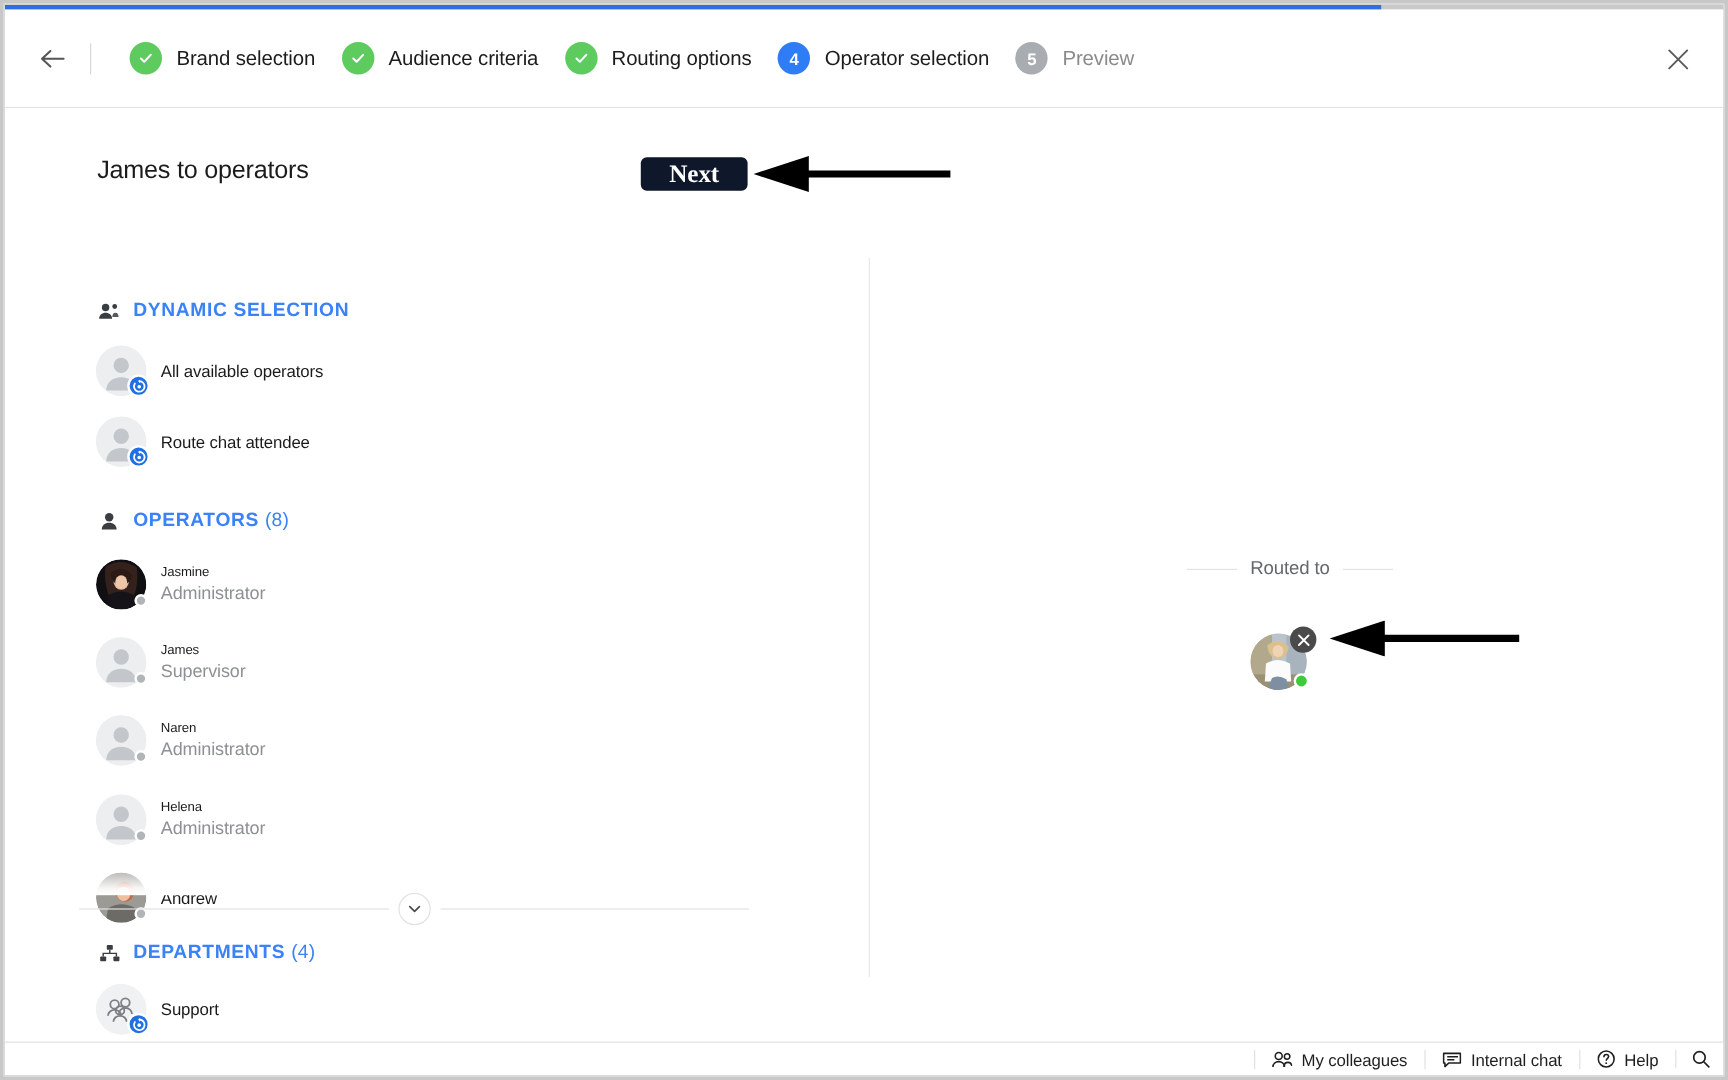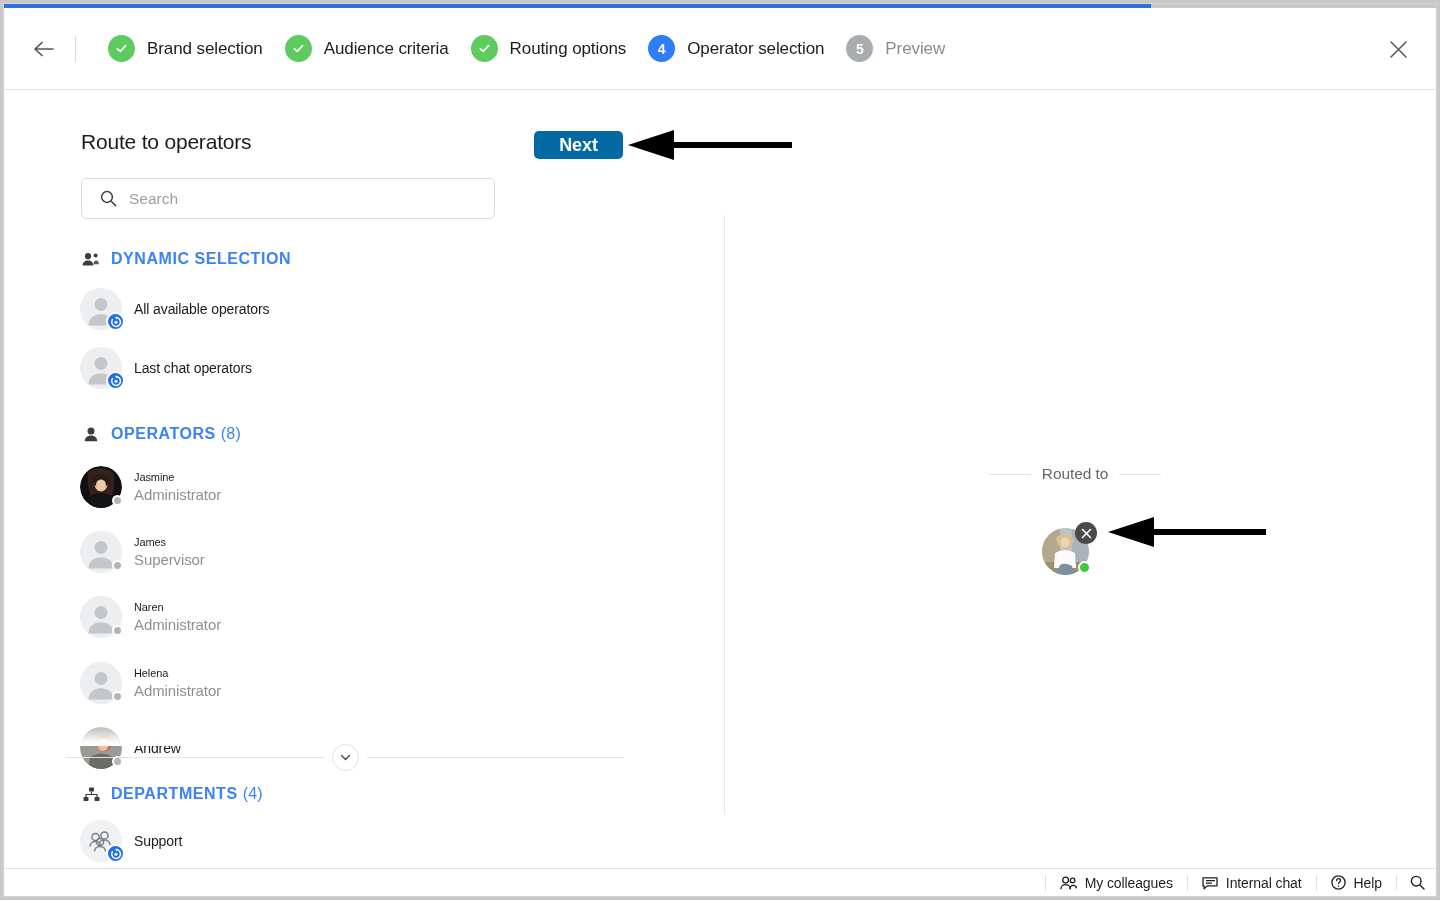--- a/index.html
+++ b/index.html
@@ -189,25 +189,25 @@
   .online-dot {
     position: absolute; right: -2px; bottom: 1px;
     width: 13px; height: 13px; border-radius: 50%;
     background: #3ec93e; border: 2px solid #fff;
   }
 
   
   .next-btn {
     position: absolute; left: 530px; top: 127px;
     width: 89px; height: 28px; border-radius: 5px;
-    background: #0369a1; border: 0;
-    color: #fff; font-size: 18px; font-weight: 700;
+    background: #0f172a; border: 0;
+    color: #fff; font-size: 21px; font-weight: 700;
     letter-spacing: -0.1px;
     cursor: pointer;
-    font-family: Liberation Sans, sans-serif;
+    font-family: Liberation Serif, serif;
   }
 
   
   .anno { position: absolute; pointer-events: none; }
 
   
   .bottom-bar {
     position: absolute; left: 0; bottom: 0;
     width: 1434px; height: 28px;
     border-top: 1px solid #e2e2e2;
@@ -273,29 +273,22 @@
           <div class="step-label">Preview</div>
         </div>
       </div>
     <div class="close-btn">
       <svg width="19" height="19" viewBox="0 0 19 19">
         <path d="M2 2L17 17M17 2L2 17" stroke="#5a5a5a" stroke-width="1.6" stroke-linecap="round"></path>
       </svg>
     </div>
   </div>
 
-  <div class="panel-title">Route to operators</div>
-
-  <div class="search-box">
-    <svg width="17" height="17" viewBox="0 0 17 17" fill="none">
-      <circle cx="7" cy="7" r="5.4" stroke="#3c3f42" stroke-width="1.5"></circle>
-      <path d="M11.2 11.2L15.6 15.6" stroke="#3c3f42" stroke-width="1.5" stroke-linecap="round"></path>
-    </svg>
-    <input class="search-input" type="text" placeholder="Search" style="">
-  </div>
+  <div class="panel-title">James to operators</div>
+
 
   <div id="list-root">
       <div class="group-hdr" style="top: 246px;">
         <span class="g-icon">
           <svg width="18" height="15" viewBox="0 0 18 15">
             <circle cx="6" cy="4.2" r="3.1" fill="#3a3d41"></circle>
             <path d="M0.6 13.6c0-3.1 2.4-5 5.4-5s5.4 1.9 5.4 5Z" fill="#3a3d41"></path>
             <circle cx="13.6" cy="3.4" r="2" fill="#3a3d41"></circle>
             <path d="M11.6 12.2c0-2.3 1-3.6 2.6-3.6s2.6 1.3 2.6 3.6Z" fill="#3a3d41" opacity="0.85"></path>
           </svg>
@@ -327,21 +320,21 @@
               <path d="M8.5 37.5c0-7 5.6-11.2 12.5-11.2S33.5 30.5 33.5 37.5Z" fill="#c3c6ca"></path>
             </svg></span>
           <span class="badge-blue">
             <svg width="12" height="12" viewBox="0 0 12 12">
               <path d="M6 1.6A4.4 4.4 0 1 1 2.4 3.6" stroke="#fff" stroke-width="1.5" fill="none" stroke-linecap="round"></path>
               <path d="M6 0.4L7.5 2 6 3.4Z" fill="#fff"></path>
               <circle cx="6" cy="6.3" r="1.5" fill="#fff"></circle>
             </svg>
           </span>
         </span>
-        <div class="row-single">Last chat operators</div>
+        <div class="row-single">Route chat attendee</div>
       </div>
       <div class="group-hdr" style="top: 421px;">
         <span class="g-icon">
           <svg width="14" height="15" viewBox="0 0 14 15">
             <circle cx="7" cy="4" r="3.5" fill="#3a3d41"></circle>
             <path d="M0.8 14.2c0-3.5 2.8-5.6 6.2-5.6s6.2 2.1 6.2 5.6Z" fill="#3a3d41"></path>
           </svg>
         </span>
         <span class="g-text">OPERATORS <span class="g-count">(8)</span></span>
       </div>

